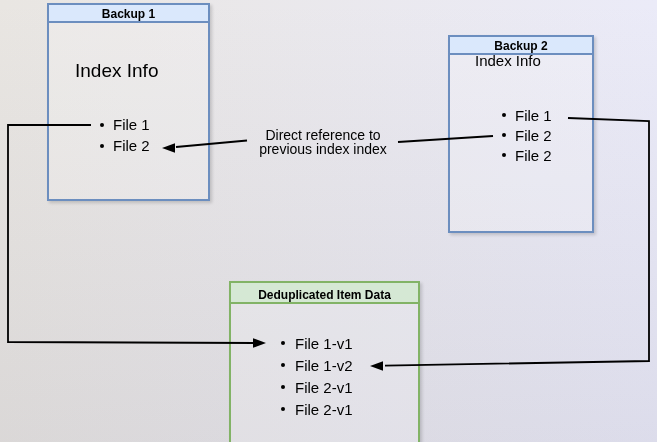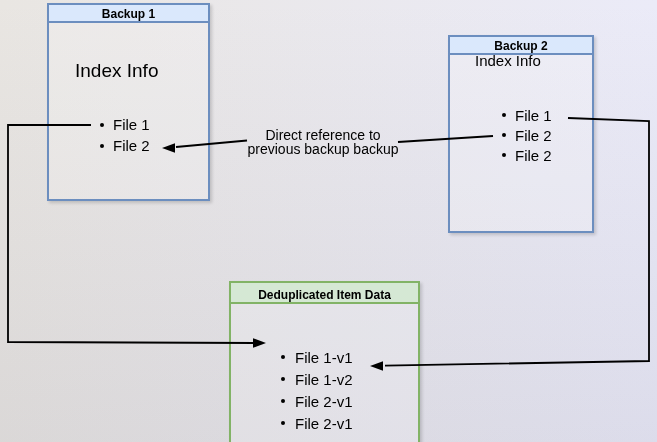--- a/index.html
+++ b/index.html
@@ -34,21 +34,21 @@
 
   .filelist { font-size:15px; }
   .filelist .row { display:flex; align-items:center; }
   .dot { width:4px; height:4px; border-radius:50%; background:#000; flex:0 0 auto; }
   .row-text { margin-left:9px; white-space:nowrap; }
 
   .list-b1 { left:100px; top:114px; }
   .list-b1 .row { height:21px; }
   .list-b2 { left:502px; top:105px; }
   .list-b2 .row { height:20px; }
-  .list-dd { left:281px; top:346px; }
+  .list-dd { left:281px; top:332px; }
   .list-dd .row { height:22px; }
   .list-dd .row-text { margin-left:10px; }
 
   .conn-label {
     left:243px; top:128px; width:160px; text-align:center;
     font-size:14px; line-height:14px;
   }
   svg.wires { position:absolute; left:0; top:0; pointer-events:none; }
   .wire { fill:none; stroke:#000; stroke-width:1.8px; }
   .arrowhead { fill:#000; stroke:none; }
@@ -115,21 +115,21 @@
       <span class="row-text">File 2-v1</span>
     </div>
     <div class="row">
       <span class="dot"></span>
       <span class="row-text">File 2-v1</span>
     </div>
   </div>
 
   <div class="abs conn-label">
     <div>Direct reference to</div>
-    <div>previous backup backup</div>
+    <div>previous index index</div>
   </div>
 
   <svg class="wires" width="657" height="442" viewBox="0 0 657 442">
 
     <g>
       <polyline class="wire" points="91,125 8,125 8,342 256,343"></polyline>
       <polygon class="arrowhead" points="266,343 253,338.2 253,347.8"></polygon>
     </g>
 
     <g>

